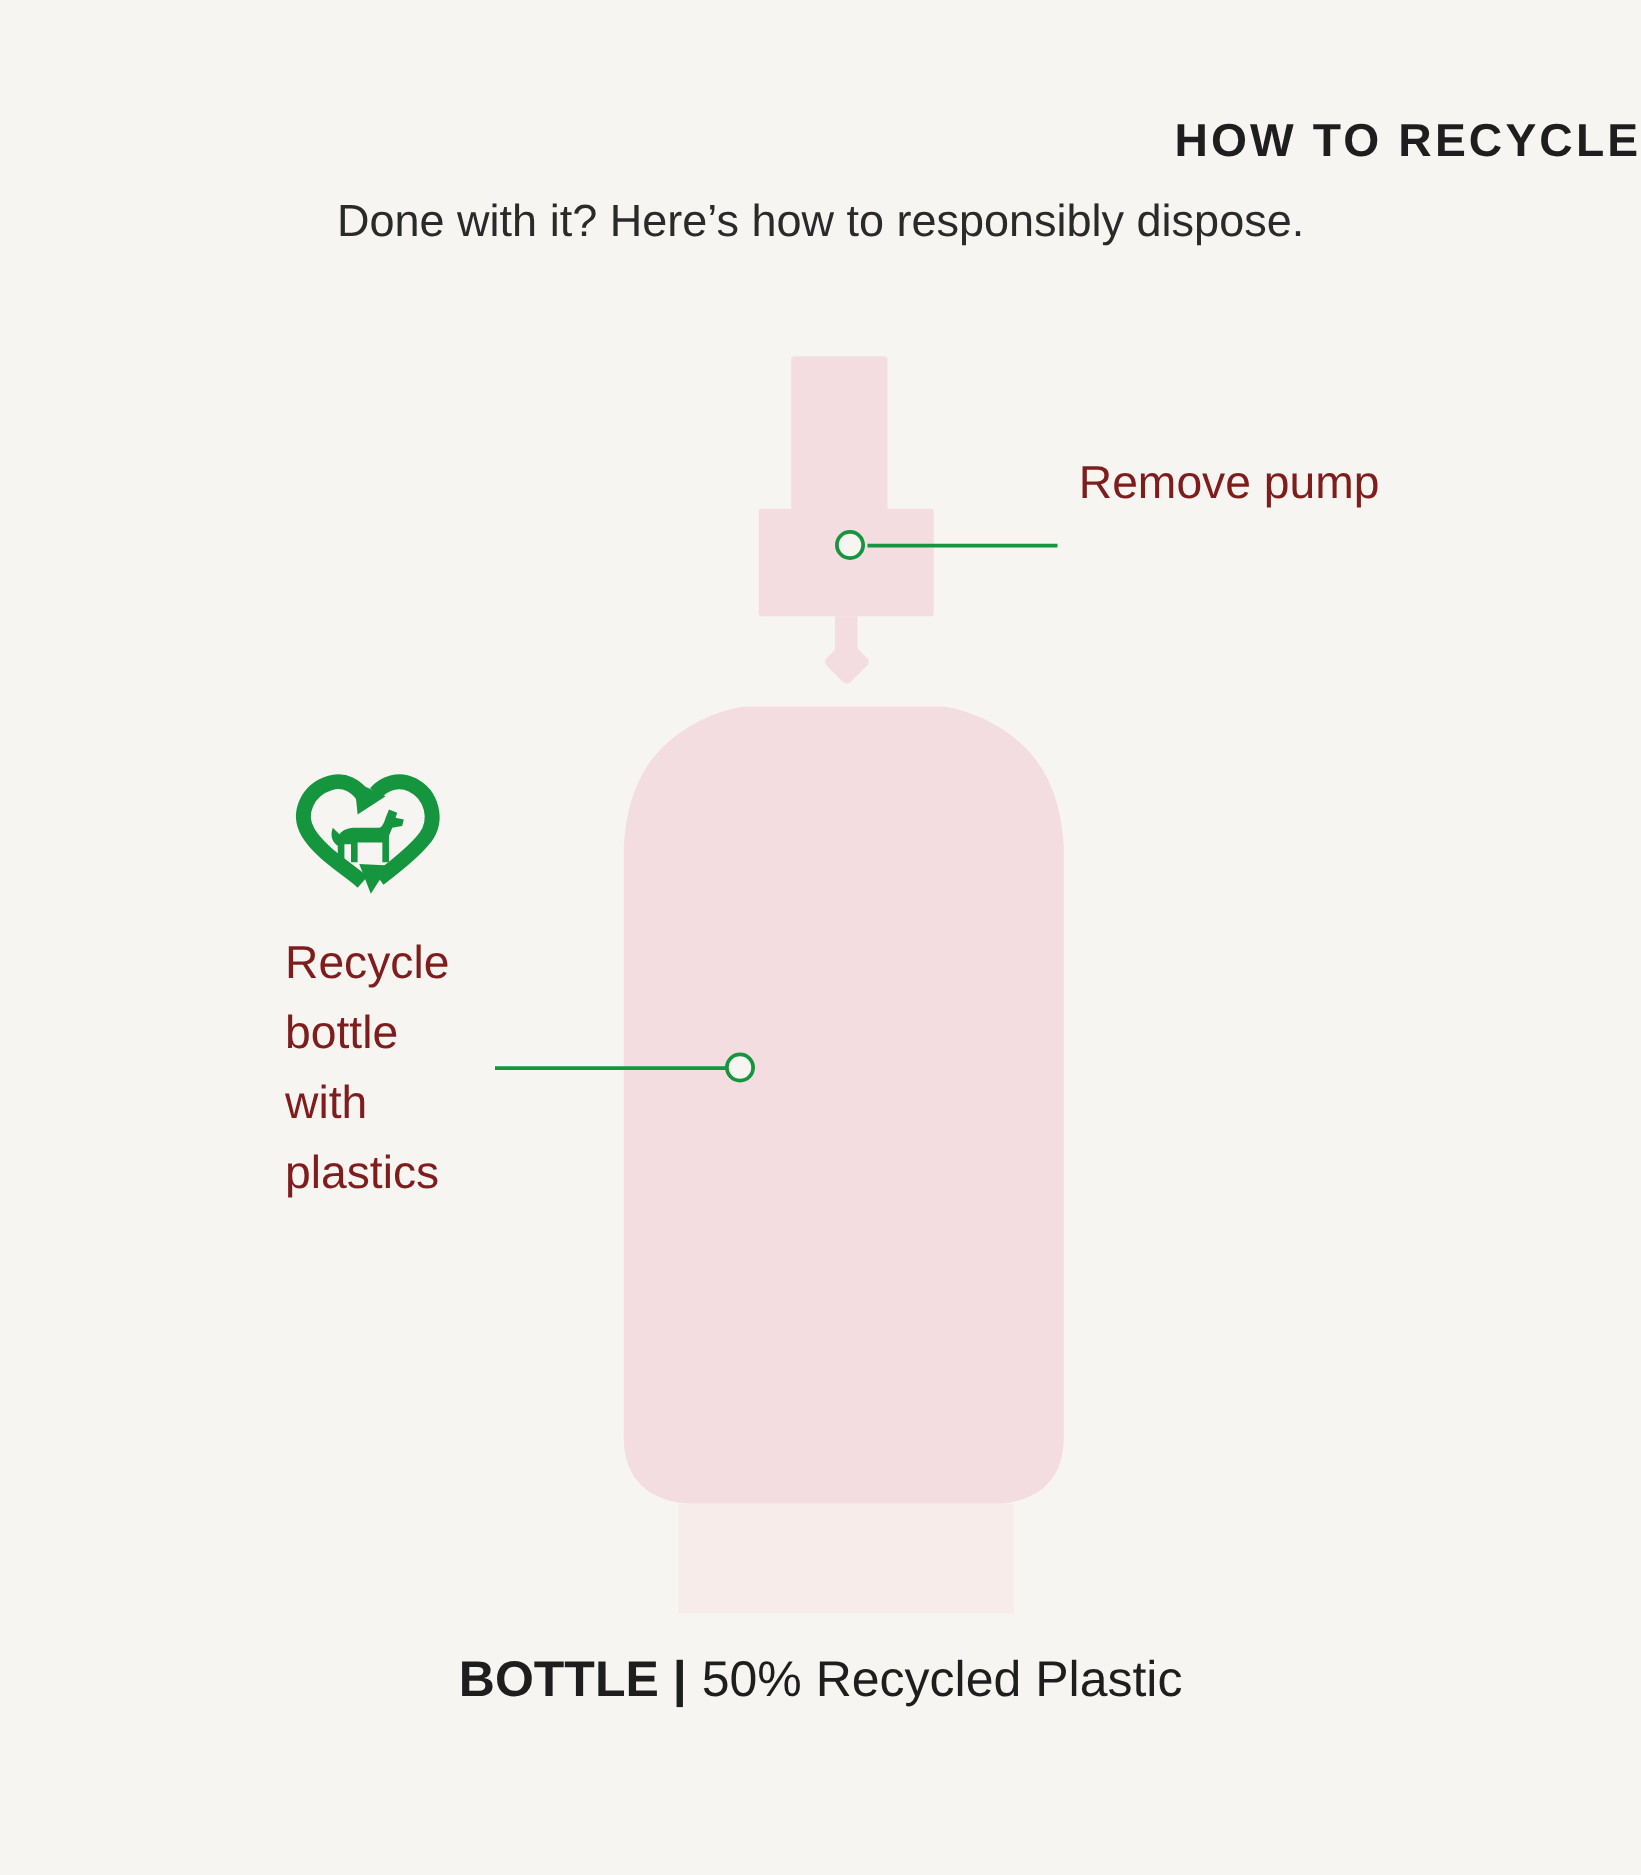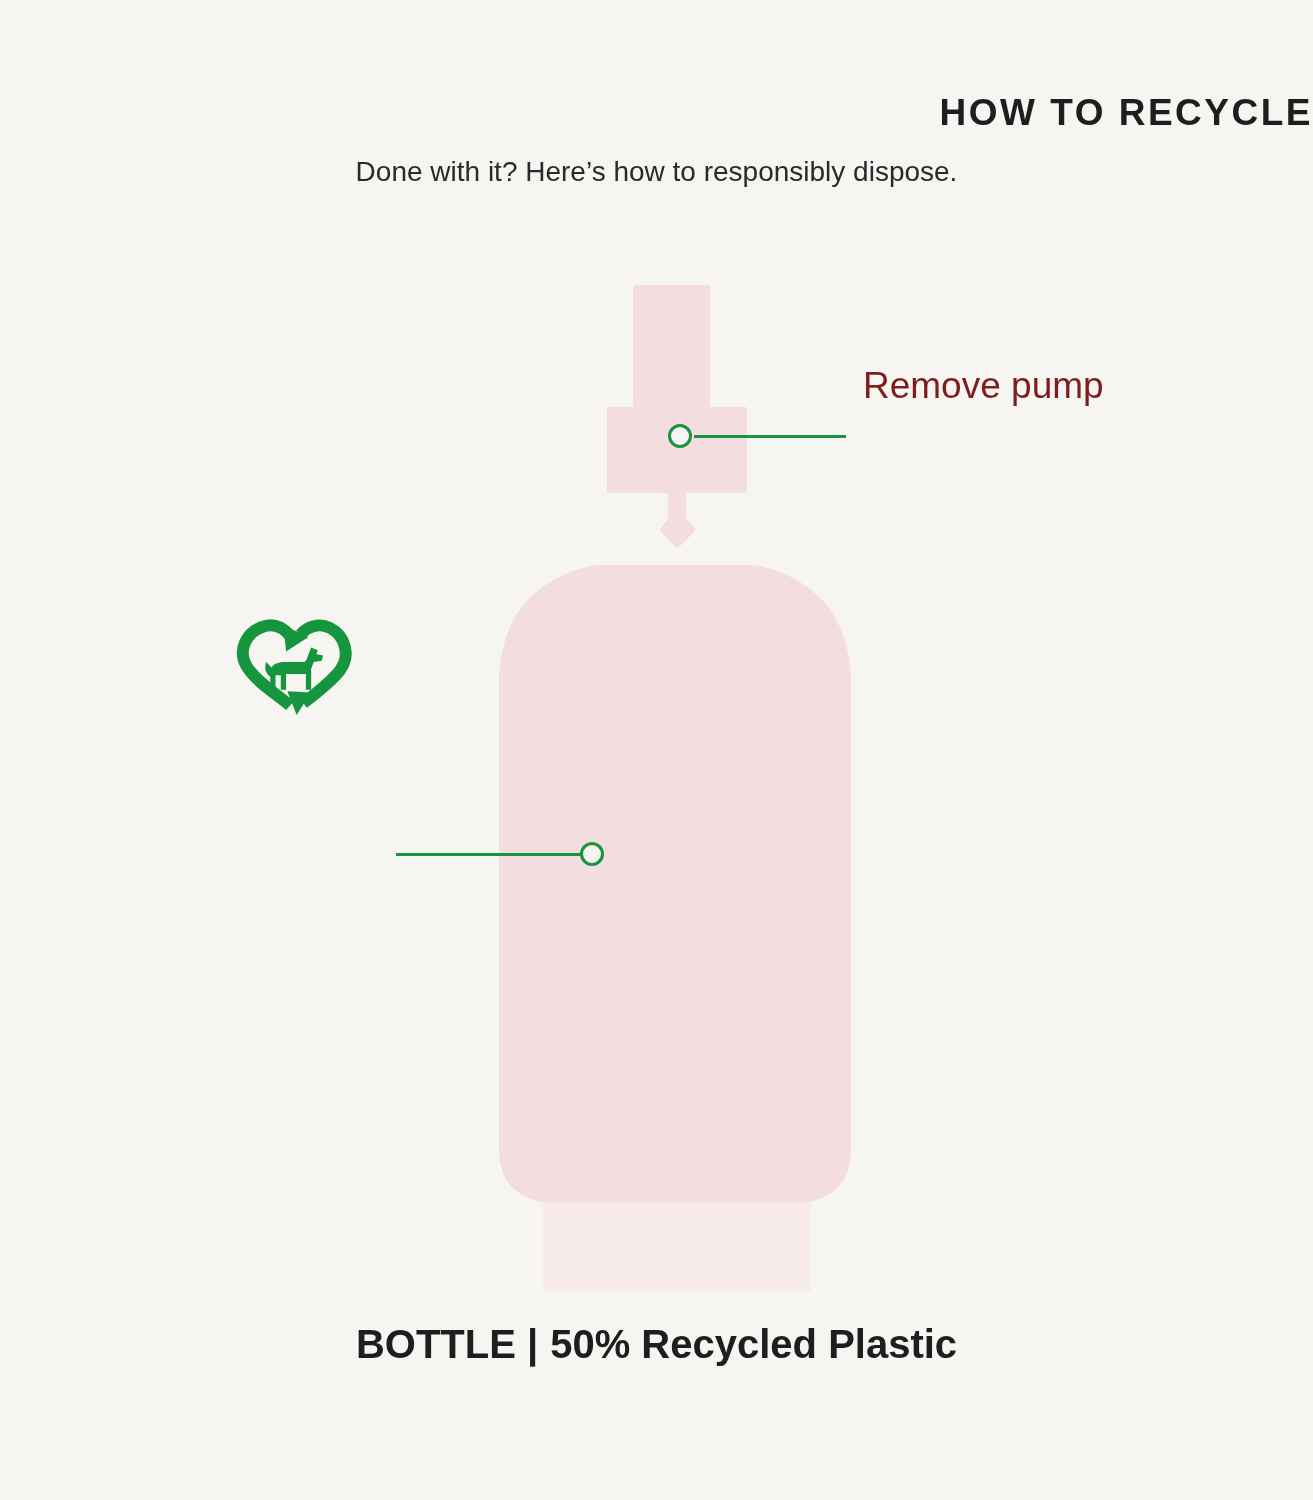--- a/index.html
+++ b/index.html
@@ -25,21 +25,21 @@
     text-align:right;
     font-size:37px;
     font-weight:700;
     letter-spacing:2.5px;
     color:var(--text);
   }
   .subtitle{
     position:absolute;
     top:156px;left:0;width:100%;
     text-align:center;
-    font-size:28px;
+    font-size:36px;
     font-weight:400;
     color:#2a2a2a;
   }
   
   .pump-stem{
     position:absolute;
     left:633px;top:285px;width:77px;height:126px;
     background:var(--pink);
     border-radius:3px 3px 0 0;
   }
@@ -99,21 +99,21 @@
   }
   
   .footer{
     position:absolute;
     top:1322px;left:0;width:100%;
     text-align:center;
     font-size:40px;
     color:var(--text);
   }
   .footer strong{font-weight:700;margin-right:12px;}
-  .footer span{font-weight:700;margin-top:38px;}
+  .footer span{font-weight:400;margin-top:38px;}
 </style>
 </head>
 <body>
 
 <div class="stage">
 
   <h1 class="title">HOW TO RECYCLE</h1>
   <p class="subtitle">Done with it? Here’s how to responsibly dispose.</p>
 
   <div class="pump-stem"></div>
@@ -138,20 +138,26 @@
       <path d="M47 74 C38 66 21 56 14 44 C7 32 14 18 27 14 C36 11 44 16 48 23"></path>
       <path d="M55 20 C60 14 69 11 77 15 C89 21 93 36 85 47 C78 56 65 66 57 72"></path>
     </g>
     <g fill="var(--green)" stroke="none">
       <polygon points="42,13 61,22 44,33"></polygon>
       <polygon points="63,64 52,81 45,63"></polygon>
       <path d="M32 62 V52 C29 50 27 46 29 41 L33 45 C35 42 39 41 43 41 H57 C59 41 60 38 61 35 L63 30 L68 32 L67 35 L72 36 L71 40 L65 41 L63 46 V62 H59 V50 H44 V62 H40 V51 H36 V62 Z"></path>
     </g>
   </svg>
 
+  <div class="annotation annotation-bottle">
+    <div>Recycle</div>
+    <div>bottle</div>
+    <div>with</div>
+    <div>plastics</div>
+  </div>
   <div class="connector connector-bottle"></div>
   <div class="connector-dot dot-bottle"></div>
 
   <p class="footer">
     <strong>BOTTLE |</strong><span>50% Recycled Plastic</span>
   </p>
 
 </div>
 
 </body></html>

